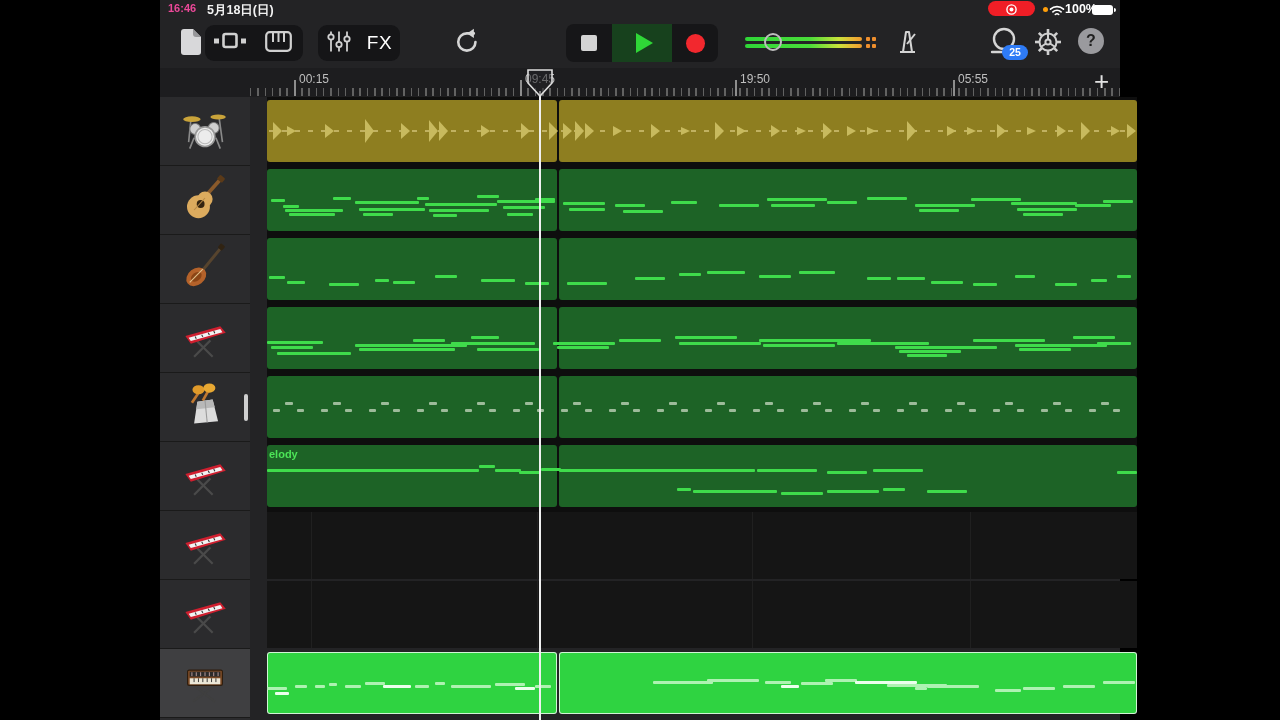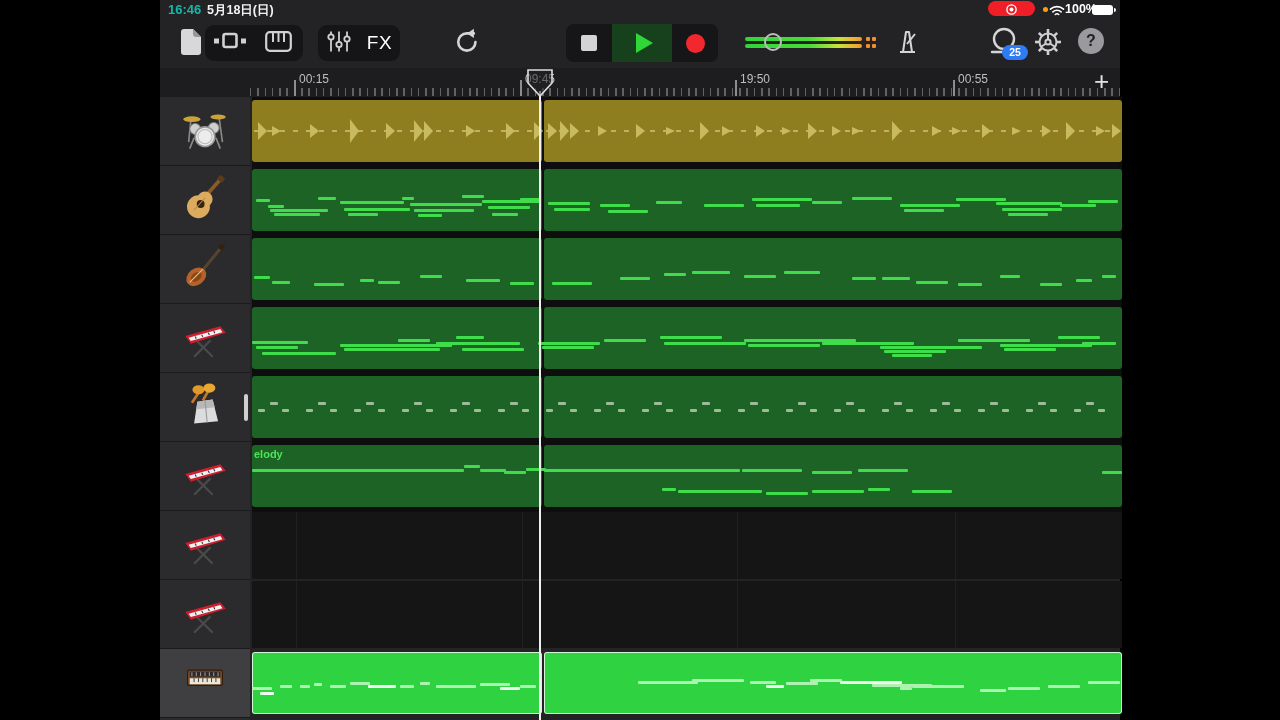--- a/index.html
+++ b/index.html
@@ -1,21 +1,21 @@
 <!DOCTYPE html>
 <html><head>
 <meta charset="utf-8">
 <style>
   html,body{margin:0;padding:0;background:#000;}
   .stage{position:relative;width:1280px;height:720px;background:#000;overflow:hidden;
          font-family:"Liberation Sans",sans-serif;-webkit-font-smoothing:antialiased;}
   .content{position:absolute;left:160px;top:0;width:960px;height:720px;background:#232325;}
   
   .statusbar{position:absolute;left:0;top:0;width:100%;height:20px;}
-  .sb-time{position:absolute;left:8px;top:2px;color:#14b8a6;font-size:13px;font-weight:bold;}
+  .sb-time{position:absolute;left:8px;top:2px;color:#ec4899;font-size:11px;font-weight:bold;}
   .sb-date{position:absolute;left:47px;top:2px;color:#f2f2f2;font-size:12.5px;font-weight:bold;}
   .sb-recpill{position:absolute;left:828px;top:1px;width:47px;height:15px;border-radius:8px;background:#f01e26;}
   .sb-recpill svg{position:absolute;left:17px;top:1.5px;}
   .sb-micdot{position:absolute;left:883px;top:7px;width:5px;height:5px;border-radius:50%;background:#ff9f0a;}
   .sb-batt{position:absolute;left:932px;top:4.5px;width:21px;height:10px;background:#fff;border-radius:3px;}
   .sb-batt:after{content:"";position:absolute;right:-3px;top:3px;width:2px;height:4px;background:#fff;border-radius:0 2px 2px 0;}
   .sb-pct{position:absolute;left:905px;top:2px;color:#fff;font-size:12.5px;font-weight:bold;}
   .sb-wifi{position:absolute;left:889px;top:3px;}
   
   .toolbar{position:absolute;left:0;top:20px;width:100%;height:46px;}
@@ -52,21 +52,21 @@
   .ticks{position:absolute;left:90px;bottom:1px;width:870px;height:8px;
          background:repeating-linear-gradient(90deg,#626262 0 1.5px,transparent 1.5px 7.3px);}
   .majortick{position:absolute;bottom:1px;width:2px;height:16px;background:#8d8d8d;}
   .rlbl{position:absolute;top:4px;color:#bfbfbf;font-size:12px;}
   .plusbtn{position:absolute;left:934px;top:-2px;color:#e2e2e2;font-size:26px;font-weight:200;}
   
   .headers{position:absolute;left:0;top:97px;width:90px;height:623px;background:#2b2b2d;}
   .thead{position:absolute;left:0;width:90px;height:69px;border-bottom:1px solid #1a1a1a;box-sizing:border-box;
          display:flex;align-items:center;justify-content:center;}
   .thead.sel{background:#3f3f41;}
-  .lanes{position:absolute;left:92px;top:97px;width:870px;height:465px;background:#0e0e0e;}
+  .lanes{position:absolute;left:107px;top:97px;width:870px;height:465px;background:#0e0e0e;}
   .lane-empty{position:absolute;left:0;width:870px;background:#151515;}
   .gridline{position:absolute;top:0;bottom:0;width:1px;background:#202020;}
   .reg{position:absolute;height:62px;border-radius:3px;box-sizing:border-box;}
   .reg.sel{border:1px solid rgba(255,255,255,.78);}
   .notes{position:absolute;left:0;width:870px;height:62px;}
   .note{position:absolute;height:2.5px;border-radius:1px;}
   .spike{position:absolute;width:0;height:0;}
   .wline{position:absolute;left:2px;width:866px;top:30px;height:2px;
          background:repeating-linear-gradient(90deg,rgba(235,220,150,.55) 0 5px,transparent 5px 13px);}
   .rlabel{position:absolute;left:2px;top:3px;font-size:11px;font-weight:bold;color:#4ce457;}
@@ -221,21 +221,21 @@
     <div class="ruler">
       <div class="ticks"></div>
       <div id="ruler-extra">
           <div class="majortick" style="left: 134px;"></div>
           <span class="rlbl" style="left: 139px;">00:15</span>
           <div class="majortick" style="left: 360px;"></div>
           <span class="rlbl" style="left: 365px;">09:45</span>
           <div class="majortick" style="left: 575px;"></div>
           <span class="rlbl" style="left: 580px;">19:50</span>
           <div class="majortick" style="left: 793px;"></div>
-          <span class="rlbl" style="left: 798px;">00:55</span>
+          <span class="rlbl" style="left: 798px;">05:55</span>
         </div>
       <span class="plusbtn">+</span>
     </div>
 
     <div class="headers" id="headers">
         <div class="thead" style="top: 0px;">
           <span><svg width="48" height="48" viewBox="0 0 44 44">
               <line x1="9" y1="14" x2="7" y2="34" stroke="#8a8a8a" stroke-width="1.5"></line>
               <line x1="35" y1="12" x2="38" y2="34" stroke="#8a8a8a" stroke-width="1.5"></line>
               <ellipse cx="10" cy="13" rx="8" ry="2.6" fill="#c9a33a"></ellipse>

